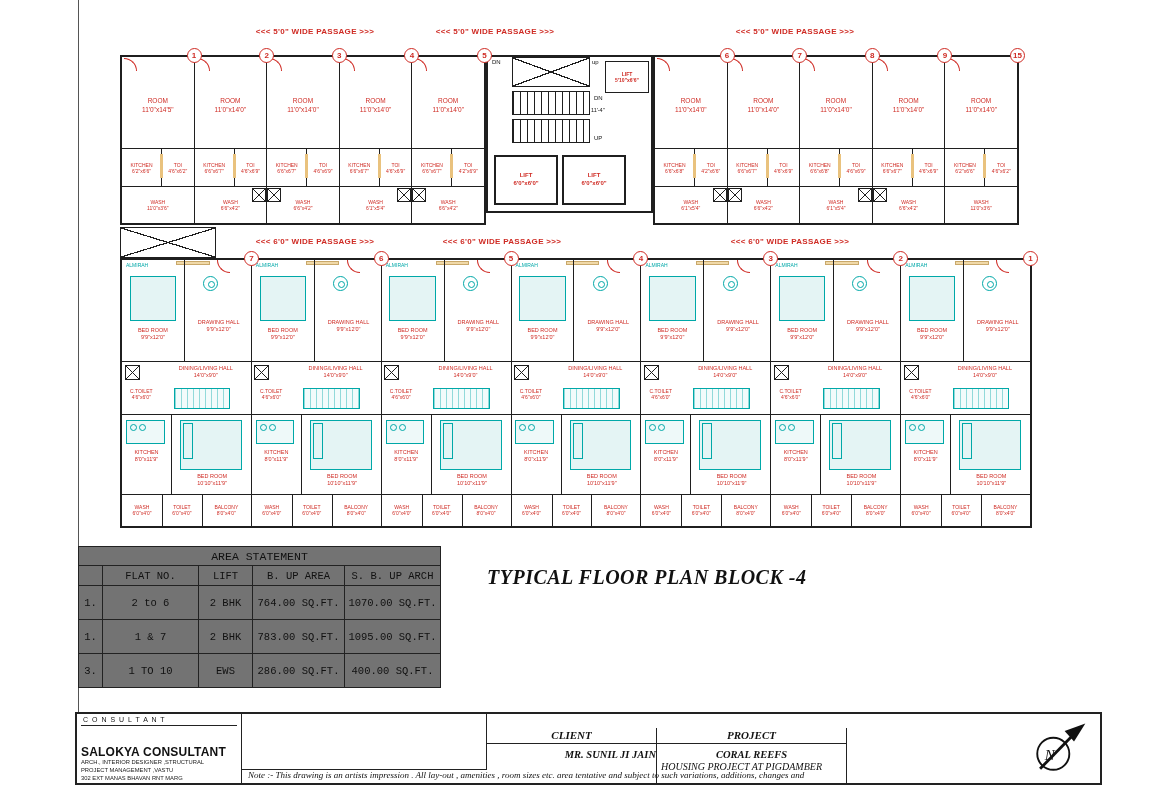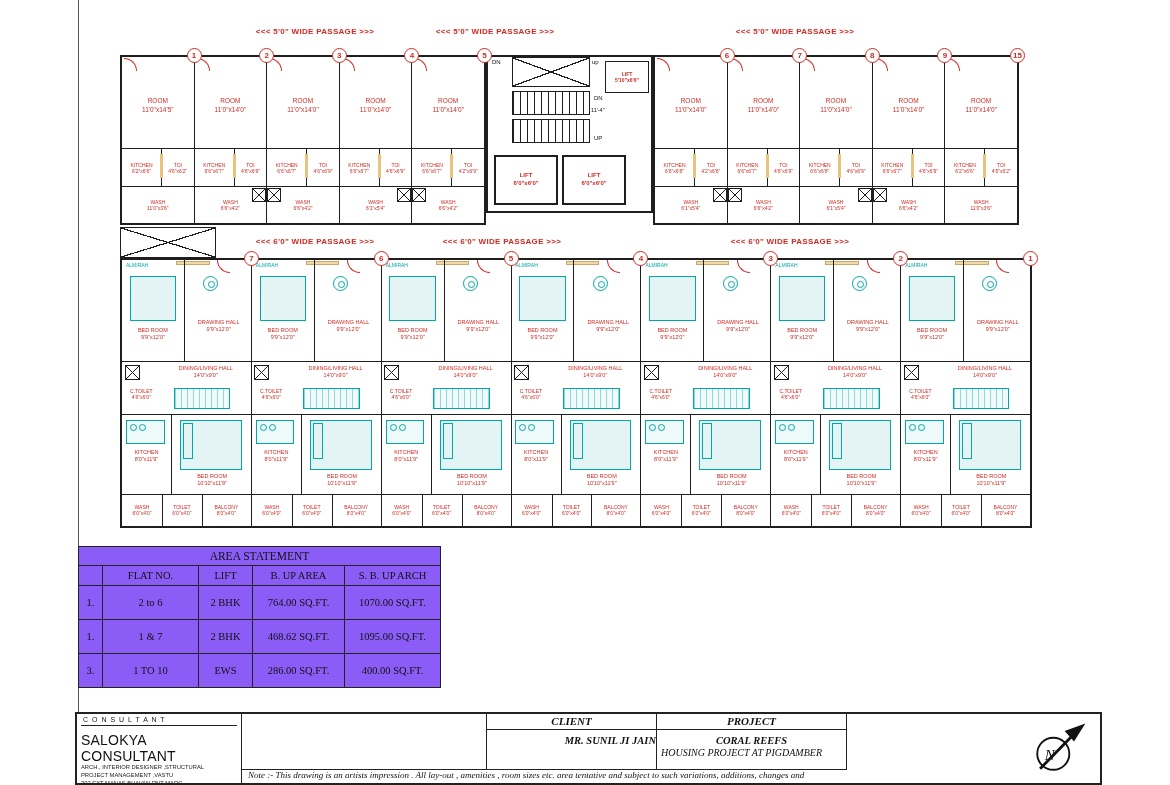--- a/index.html
+++ b/index.html
@@ -83,37 +83,37 @@
   .f-bed2-rect::before{content:"";position:absolute;left:2px;top:2px;width:8px;height:70%;border:1px solid var(--cyan,#00a8a8)}
   .f-bed2-label{left:40%;top:80%;width:60%}
   .f-wall-h3{top:88%}
   .f-bdiv1{left:31%;top:88%;height:12%}
   .f-bdiv2{left:62%;top:88%;height:12%}
   .f-wash{left:0;top:88%;height:12%;width:31%}
   .f-toilet{left:31%;top:88%;height:12%;width:31%}
   .f-balcony{left:62%;top:88%;height:12%;width:38%}
 
   
-  .area-table{position:absolute;left:78px;top:546px;border-collapse:collapse;font-family:Liberation Serif, serif;font-size:10.5px;background:#8b5cf6}
+  .area-table{position:absolute;left:78px;top:546px;border-collapse:collapse;font-family:Liberation Mono, monospace;font-size:10.5px;background:#737373}
   .area-table td{border:1px solid #222;text-align:center;padding:0 2px}
   .at-title-row td{height:19px;font-size:11.5px}
   .at-head-row td{height:20px;font-size:10.5px}
   .at-row td{height:34px}
 
   
   .plan-title{position:absolute;left:487px;top:566px;font-family:"Liberation Serif",serif;font-style:italic;font-weight:bold;font-size:20px;letter-spacing:.5px;white-space:nowrap}
 
   
   .titleblock{position:absolute;left:75px;top:712px;width:1027px;height:73px;border:2px solid #222;background:#fff}
   .tb-consultant{position:absolute;left:0;top:0;width:165px;height:69px;border-right:1.5px solid #222;padding:1px 4px;overflow:hidden}
   .tb-cons-label{font-size:7px;letter-spacing:1px;border-bottom:1px solid #222;padding:1px 0 2px 2px}
-  .tb-cons-name{font-size:14px;font-weight:normal;margin-top:6px;letter-spacing:.2px}
+  .tb-cons-name{font-size:12px;font-weight:bold;margin-top:19px;letter-spacing:.2px}
   .tb-cons-line{font-size:5.8px;color:#222;line-height:1.35}
   .tb-mid{position:absolute;left:165px;top:0;width:245px;height:56px;border-right:1.5px solid #222;border-bottom:1.5px solid #222}
-  .tb-cell{position:absolute;top:0;height:56px;border-right:1.5px solid #222;border-bottom:1.5px solid #222;font-family:"Liberation Serif",serif}
+  .tb-cell{position:absolute;top:14px;height:56px;border-right:1.5px solid #222;border-bottom:1.5px solid #222;font-family:"Liberation Serif",serif}
   .tb-client{left:410px;width:170px}
   .tb-project{left:580px;width:190px}
   .tb-titlec{left:770px;width:167px}
   .tb-head{height:16px;line-height:15px;text-align:center;border-bottom:1px solid #222;font-style:italic;font-weight:bold;font-size:11px}
   .tb-val{margin-top:5px;font-style:italic;font-weight:bold;font-size:10.5px;text-align:center}
   .tb-val.left{text-align:right;padding-left:8px}
   .tb-val2{font-style:italic;font-weight:normal;font-size:10px;padding-left:4px;margin-top:1px}
   .tb-compass{position:absolute;left:937px;top:0;width:88px;height:69px;display:flex;align-items:center;justify-content:center}
   .tb-note{position:absolute;left:167px;top:56px;width:770px;height:13px;font-family:"Liberation Serif",serif;font-style:italic;font-size:9px;white-space:nowrap;overflow:hidden;padding-left:4px;color:#111}
 </style>
@@ -800,33 +800,34 @@
         <td>1.</td>
         <td>2 to 6</td>
         <td>2 BHK</td>
         <td>764.00 SQ.FT.</td>
         <td>1070.00 SQ.FT.</td>
       </tr>
       <tr class="at-row">
         <td>1.</td>
         <td>1 &amp; 7</td>
         <td>2 BHK</td>
-        <td>468.62 SQ.FT.</td>
+        <td>783.00 SQ.FT.</td>
         <td>1095.00 SQ.FT.</td>
       </tr>
       <tr class="at-row">
         <td>3.</td>
         <td>1 TO 10</td>
         <td>EWS</td>
         <td>286.00 SQ.FT.</td>
         <td>400.00 SQ.FT.</td>
       </tr>
     </tbody>
   </table>
 
+  <div class="plan-title">TYPICAL FLOOR PLAN  BLOCK -4</div>
 
   <div class="titleblock">
     <div class="tb-consultant">
       <div class="tb-cons-label">C O N S U L T A N T</div>
       <div class="tb-cons-name">SALOKYA CONSULTANT</div>
       <div class="tb-cons-line">ARCH., INTERIOR DESIGNER ,STRUCTURAL</div>
       <div class="tb-cons-line">PROJECT MANAGEMENT ,VASTU</div>
       <div class="tb-cons-line">302 EXT MANAS BHAVAN RNT MARG</div>
       <div class="tb-cons-line">INDORE [M.P.]</div>
     </div>

